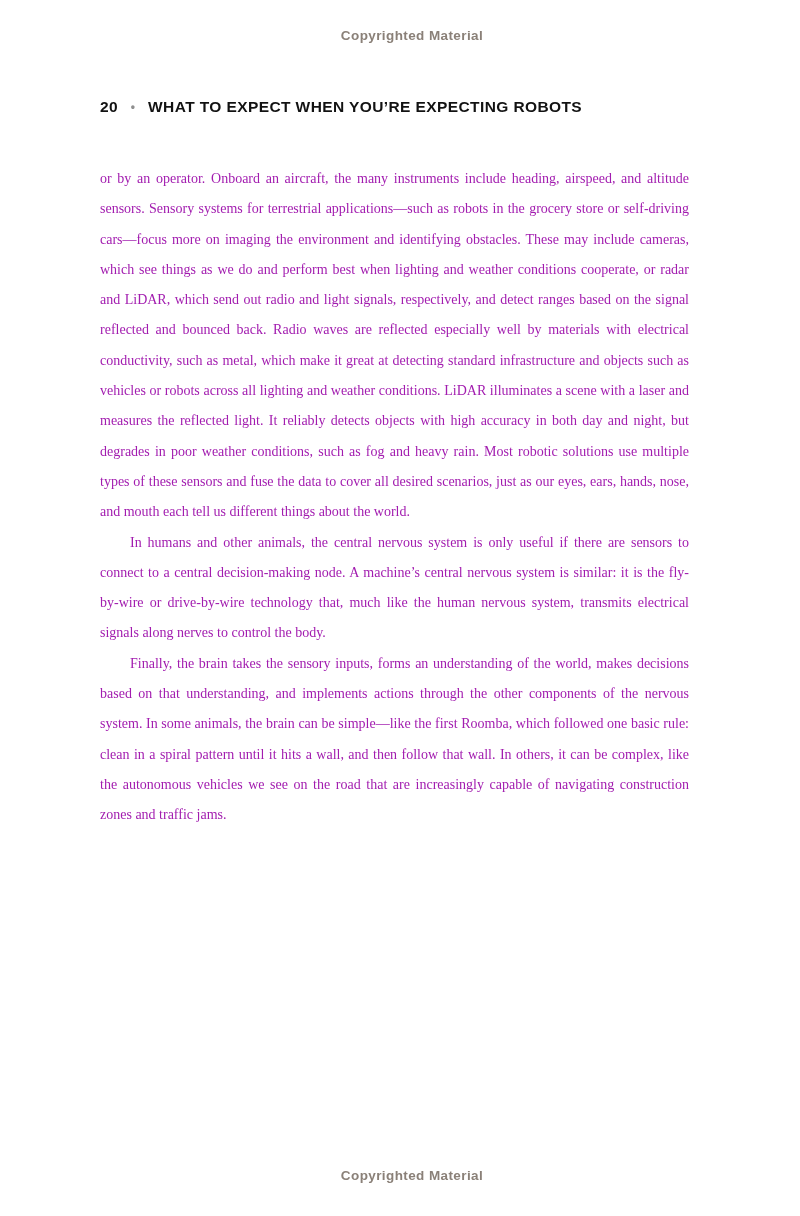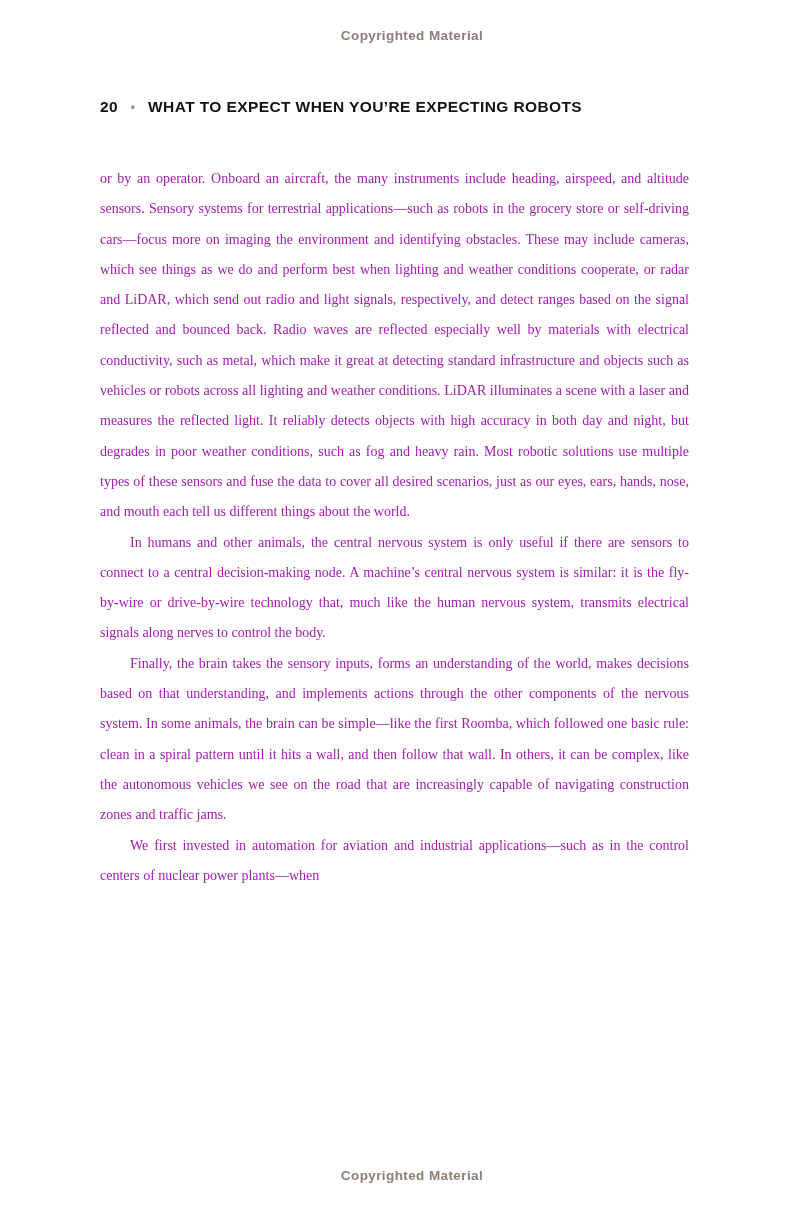--- a/index.html
+++ b/index.html
@@ -81,18 +81,17 @@
   <div class="running-header">
     <span>20</span>
     <span class="bullet">•</span>
     <span class="running-title">WHAT TO EXPECT WHEN YOU’RE EXPECTING ROBOTS</span>
   </div>
 
   <div class="body-text">
     <p>or by an operator. Onboard an aircraft, the many instruments include heading, airspeed, and altitude sensors. Sensory systems for terrestrial applications—such as robots in the grocery store or self-driving cars—focus more on imaging the environment and identifying obstacles. These may include cameras, which see things as we do and perform best when lighting and weather conditions cooperate, or radar and LiDAR, which send out radio and light signals, respectively, and detect ranges based on the signal reflected and bounced back. Radio waves are reflected especially well by materials with electrical conductivity, such as metal, which make it great at detecting standard infrastructure and objects such as vehicles or robots across all lighting and weather conditions. LiDAR illuminates a scene with a laser and measures the reflected light. It reliably detects objects with high accuracy in both day and night, but degrades in poor weather conditions, such as fog and heavy rain. Most robotic solutions use multiple types of these sensors and fuse the data to cover all desired scenarios, just as our eyes, ears, hands, nose, and mouth each tell us different things about the world.</p>
     <p class="indent">In humans and other animals, the central nervous system is only useful if there are sensors to connect to a central decision-making node. A machine’s central nervous system is similar: it is the fly-by-wire or drive-by-wire technology that, much like the human nervous system, transmits electrical signals along nerves to control the body.</p>
     <p class="indent">Finally, the brain takes the sensory inputs, forms an understanding of the world, makes decisions based on that understanding, and implements actions through the other components of the nervous system. In some animals, the brain can be simple—like the first Roomba, which followed one basic rule: clean in a spiral pattern until it hits a wall, and then follow that wall. In others, it can be complex, like the autonomous vehicles we see on the road that are increasingly capable of navigating construction zones and traffic jams.</p>
-    <p class="indent">We first invested in automation for aviation and industrial applications—such as in the control centers of nuclear power plants—when</p>
   </div>
 
   <div class="notice bottom">Copyrighted Material</div>
 
 </div>
 
 </body></html>

